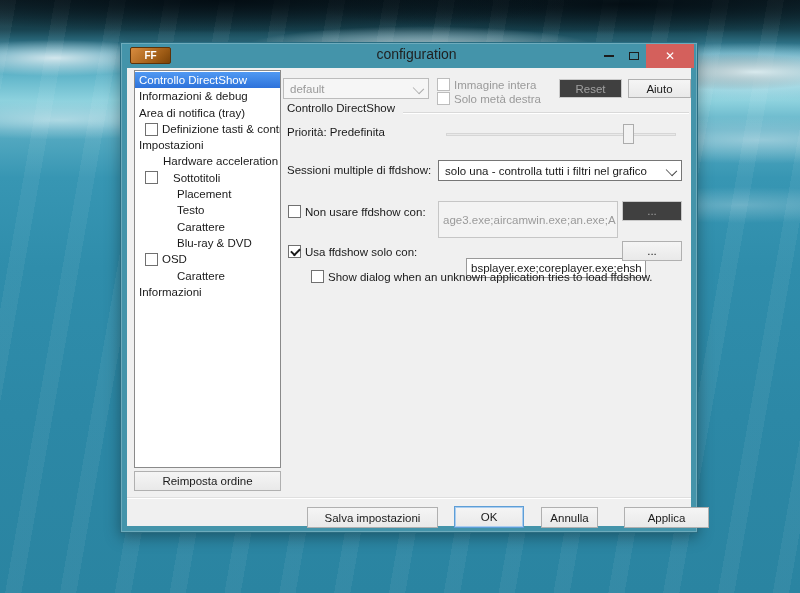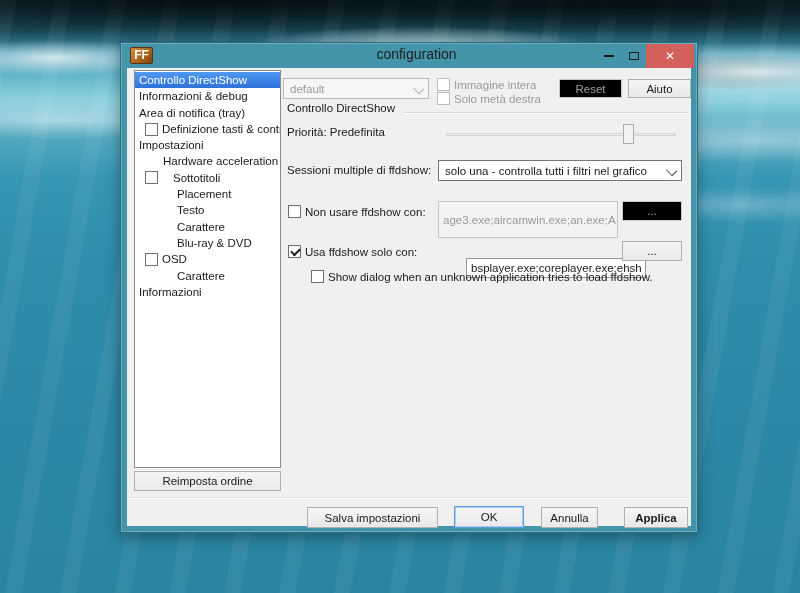--- a/index.html
+++ b/index.html
@@ -25,24 +25,24 @@
       linear-gradient(180deg,#0e2129 0,#17424f 5%,#3d93ad 9%,#63b7cb 13%,#8ed2de 17%,#57abc2 22%,#3796b3 30%,#2f8dab 45%,#2c88a6 70%,#2a84a1 100%);
   }
   
   #window{
     position:absolute;left:120px;top:42px;width:578px;height:491px;
     background:#4494aa;border:1px solid #2a6d82;box-sizing:border-box;
     box-shadow:0 4px 14px rgba(0,0,0,.35), inset 0 0 0 1px rgba(255,255,255,.22);
   }
   .titlebar{position:absolute;left:0;top:0;right:0;height:25px;}
   .app-icon{
-    position:absolute;left:9px;top:4px;width:23px;height:17px;box-sizing:border-box;
+    position:absolute;left:9px;top:4px;width:41px;height:17px;box-sizing:border-box;
     background:linear-gradient(135deg,#d98c3f,#9c5a14 70%,#7a4208);
     border:1px solid #5e3208;border-radius:2px;
-    color:#fff;font-size:12px;font-weight:bold;line-height:15px;text-align:center;
+    color:#fff;font-size:10px;font-weight:bold;line-height:15px;text-align:center;
   }
   .title-text{
     position:absolute;left:15px;right:0;top:3px;text-align:center;
     font-size:14px;color:#1f1f1f;
   }
   .win-controls{position:absolute;right:3px;top:1px;height:24px;display:flex;align-items:stretch;}
   .wc{width:25px;display:flex;align-items:center;justify-content:center;cursor:default;}
   .wc .bar{width:10px;height:2px;background:#1c1c1c;}
   .wc .box{width:10px;height:8px;border:1.5px solid #1c1c1c;box-sizing:border-box;}
   .wc.close{width:48px;background:#d4605c;color:#fff;font-size:12px;}
@@ -56,21 +56,21 @@
     position:absolute;left:7px;top:2px;width:147px;height:398px;box-sizing:border-box;
     background:#fff;border:1px solid #8a8a8a;overflow:hidden;padding-top:1px;
   }
   .tree-row{height:16.3px;line-height:16.3px;white-space:nowrap;overflow:hidden;display:flex;align-items:center;box-sizing:border-box;}
   .tree-row.selected{background:linear-gradient(#5099f2,#2d72da);color:#fff;}
   .btn{
     box-sizing:border-box;background:linear-gradient(#f5f5f5,#e9e9e9);
     border:1px solid #b0b0b0;text-align:center;color:#1a1a1a;font-size:11.5px;
     display:flex;align-items:center;justify-content:center;position:absolute;
   }
-  .btn.disabled{background:#000000;border-color:#c9c9c9;color:#a0a0a0;}
+  .btn.disabled{background:#404040;border-color:#c9c9c9;color:#a0a0a0;}
   #reset-order-btn{left:7px;top:403px;width:147px;height:20px;}
   
   .cb{
     width:13px;height:13px;box-sizing:border-box;border:1px solid #707070;background:#fff;
     display:inline-block;position:relative;flex:none;margin-right:4px;
   }
   .cb.disabled{border-color:#bdbdbd;}
   .cb.checked::after{
     content:"";position:absolute;left:2px;top:2px;width:7px;height:4px;
     border-left:2px solid #1a1a1a;border-bottom:2px solid #1a1a1a;transform:rotate(-45deg);
@@ -99,21 +99,21 @@
   
   .slider{position:absolute;left:319px;top:56px;width:230px;height:20px;}
   .slider .track{position:absolute;left:0;right:0;top:9px;height:3px;background:#e9e9e9;border:1px solid #d6d6d6;box-sizing:border-box;}
   .slider .thumb{position:absolute;top:0;width:11px;height:20px;background:#f2f2f2;border:1px solid #acacac;box-sizing:border-box;margin-left:-5px;}
   .label{position:absolute;white-space:nowrap;}
   
   .footer-sep{position:absolute;left:0;right:0;top:429px;height:1px;background:#dfdfdf;box-shadow:0 1px 0 #fff;}
   #save-btn{left:180px;top:439px;width:131px;height:21px;}
   #ok-btn{left:327px;top:438px;width:70px;height:22px;border:1px solid #5e9ed6;box-shadow:0 0 0 1px #a9cdf0 inset;}
   #cancel-btn{left:414px;top:439px;width:57px;height:21px;}
-  #apply-btn{left:497px;top:439px;width:64px;height:21px;font-weight:bold;}
+  #apply-btn{left:497px;top:439px;width:85px;height:21px;}
 </style>
 </head>
 <body>
 
 <div id="stage">
   <div id="window">
 
     <div class="titlebar">
       <div class="app-icon">FF</div>
       <div class="title-text">configuration</div>

